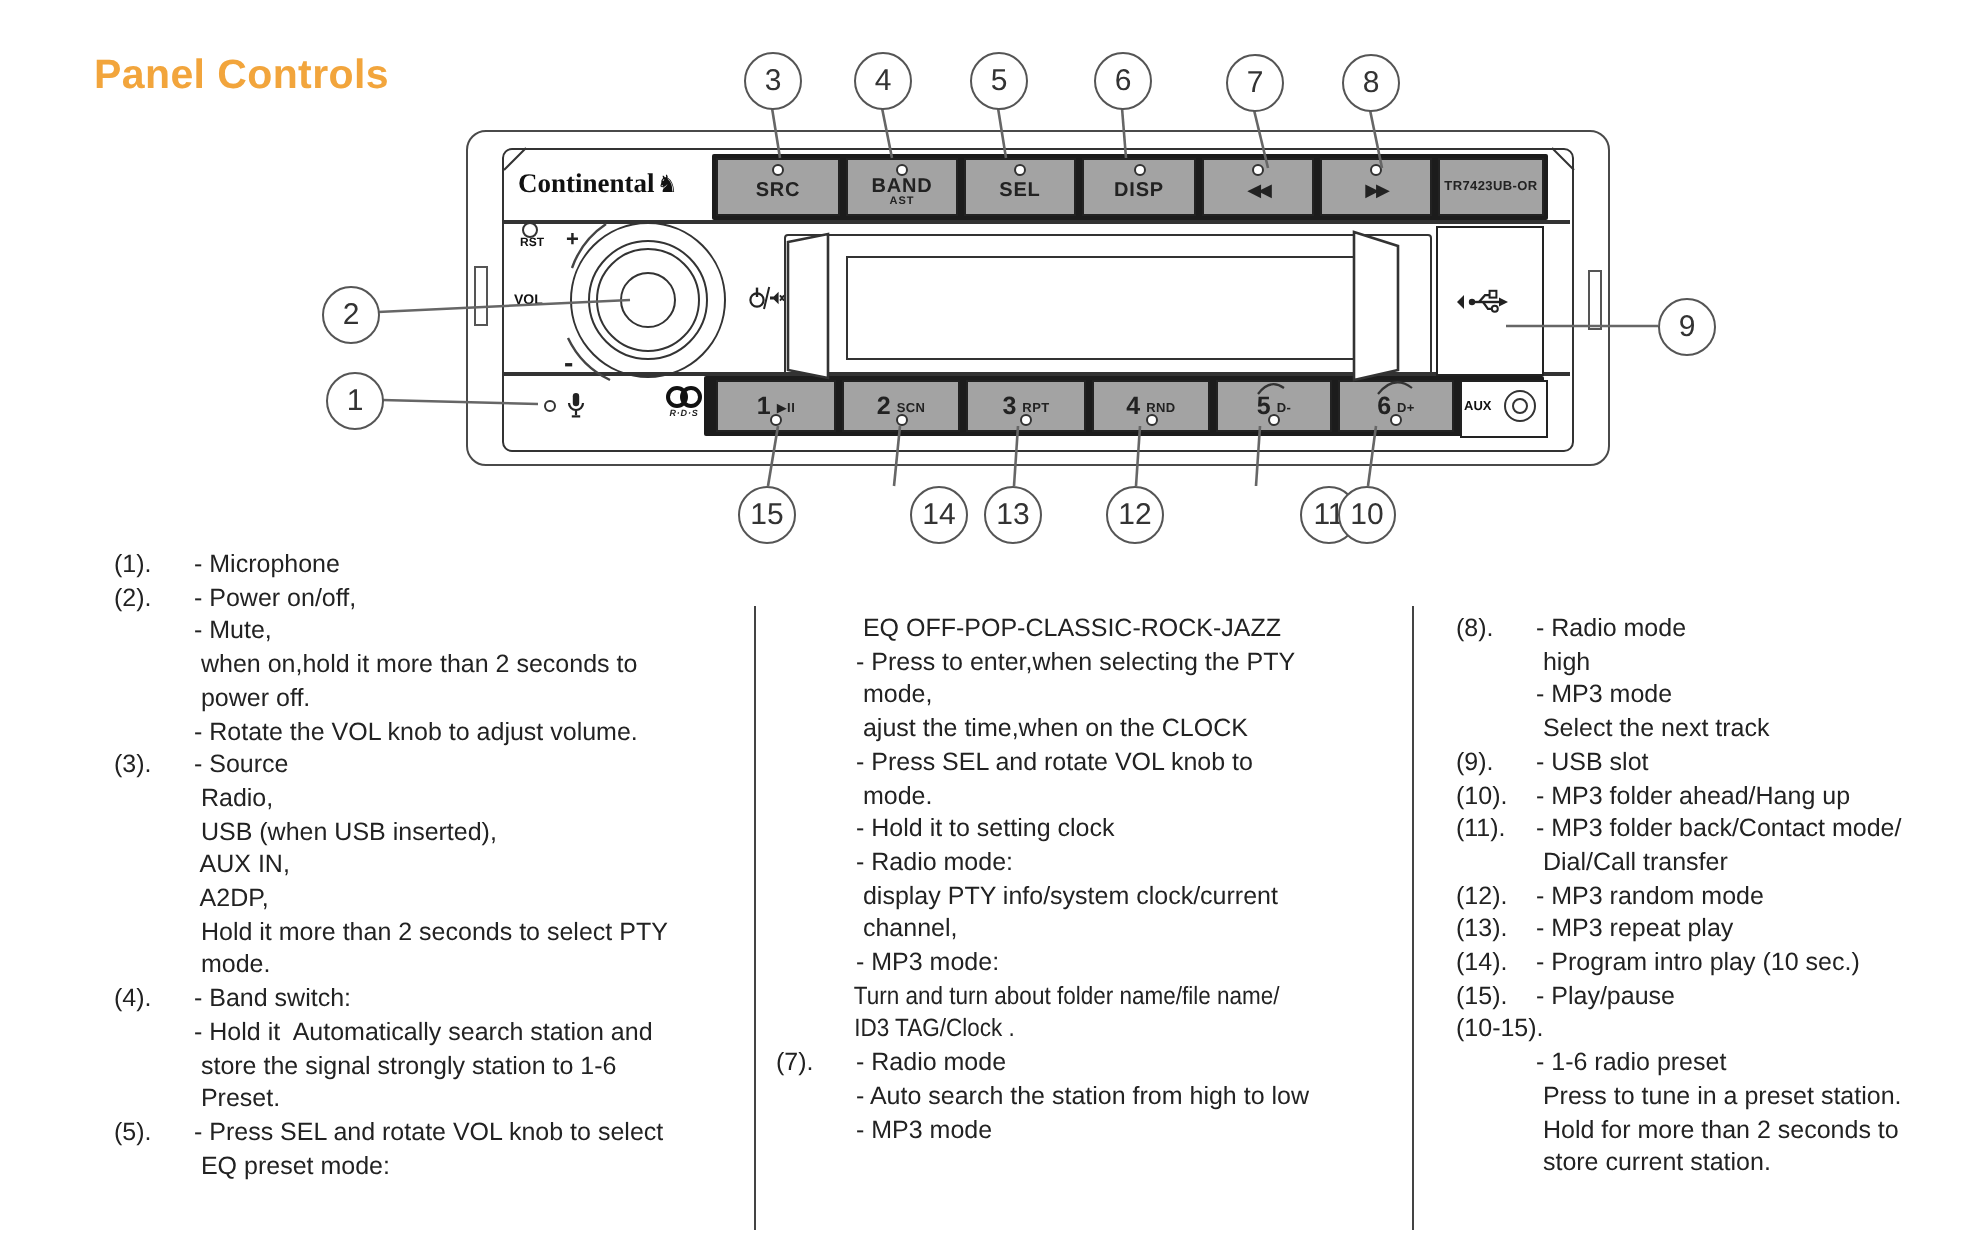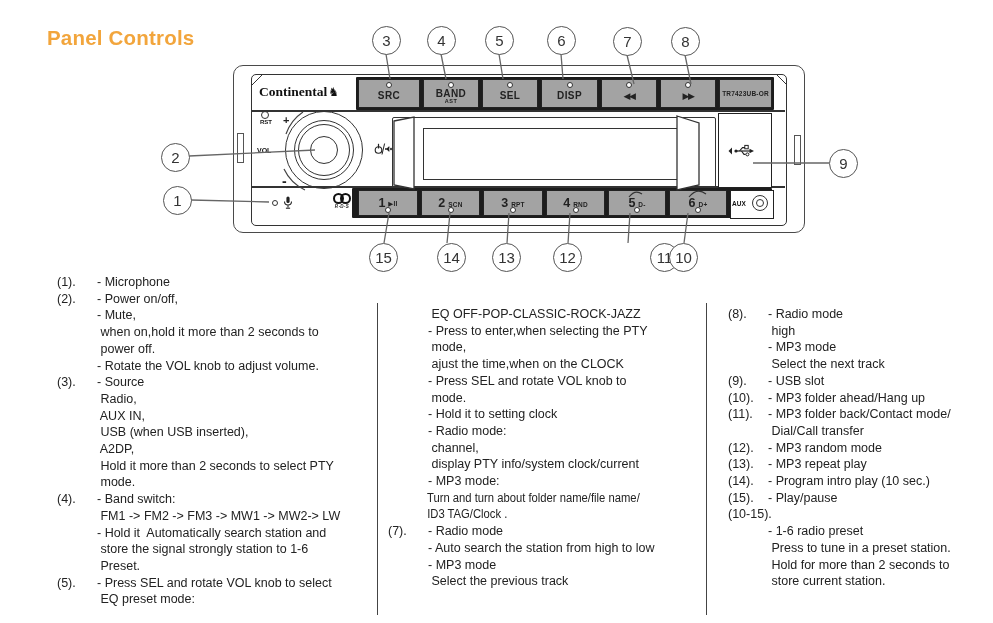--- a/index.html
+++ b/index.html
@@ -216,67 +216,65 @@
   <div class="co" style="left:372px;top:26px;">3</div>
   <div class="co" style="left:427px;top:26px;">4</div>
   <div class="co" style="left:485px;top:26px;">5</div>
   <div class="co" style="left:547px;top:26px;">6</div>
   <div class="co" style="left:613px;top:27px;">7</div>
   <div class="co" style="left:671px;top:27px;">8</div>
   <div class="co" style="left:161px;top:143px;">2</div>
   <div class="co" style="left:163px;top:186px;">1</div>
   <div class="co" style="left:829px;top:149px;">9</div>
   <div class="co" style="left:369px;top:243px;">15</div>
-  <div class="co" style="left:437px;top:243px;">14</div>
+  <div class="co" style="left:455px;top:243px;">14</div>
   <div class="co" style="left:492px;top:243px;">13</div>
   <div class="co" style="left:553px;top:243px;">12</div>
   <div class="co" style="left:613px;top:243px;margin-left:37px;">11</div>
   <div class="co" style="left:669px;top:243px;">10</div>
 
   <div class="col" style="left:57px;top:274px;width:320px;">
       <div class="tline"><span class="tnum">(1).</span><span class="ttxt">- Microphone</span></div>
       <div class="tline"><span class="tnum">(2).</span><span class="ttxt">- Power on/off,</span></div>
       <div class="tline"><span class="tnum"></span><span class="ttxt">- Mute,</span></div>
       <div class="tline"><span class="tnum"></span><span class="ttxt"> when on,hold it more than 2 seconds to</span></div>
       <div class="tline"><span class="tnum"></span><span class="ttxt"> power off.</span></div>
       <div class="tline"><span class="tnum"></span><span class="ttxt">- Rotate the VOL knob to adjust volume.</span></div>
       <div class="tline"><span class="tnum">(3).</span><span class="ttxt">- Source</span></div>
       <div class="tline"><span class="tnum"></span><span class="ttxt"> Radio,</span></div>
+      <div class="tline"><span class="tnum"></span><span class="ttxt"> USB (when USB inserted),</span></div>
       <div class="tline"><span class="tnum"></span><span class="ttxt"> AUX IN,</span></div>
-      <div class="tline"><span class="tnum"></span><span class="ttxt"> USB (when USB inserted),</span></div>
       <div class="tline"><span class="tnum"></span><span class="ttxt"> A2DP,</span></div>
       <div class="tline"><span class="tnum"></span><span class="ttxt"> Hold it more than 2 seconds to select PTY</span></div>
       <div class="tline"><span class="tnum"></span><span class="ttxt"> mode.</span></div>
       <div class="tline"><span class="tnum">(4).</span><span class="ttxt">- Band switch:</span></div>
-      <div class="tline"><span class="tnum"></span><span class="ttxt"> FM1 -&gt; FM2 -&gt; FM3 -&gt; MW1 -&gt; MW2-&gt; LW</span></div>
       <div class="tline"><span class="tnum"></span><span class="ttxt">- Hold it  Automatically search station and</span></div>
       <div class="tline"><span class="tnum"></span><span class="ttxt"> store the signal strongly station to 1-6</span></div>
       <div class="tline"><span class="tnum"></span><span class="ttxt"> Preset.</span></div>
       <div class="tline"><span class="tnum">(5).</span><span class="ttxt">- Press SEL and rotate VOL knob to select</span></div>
       <div class="tline"><span class="tnum"></span><span class="ttxt"> EQ preset mode:</span></div>
     </div>
   <div class="vdiv" style="left:377px;top:303px;height:312px;"></div>
   <div class="col" style="left:388px;top:306px;width:318px;">
       <div class="tline"><span class="tnum"></span><span class="ttxt"> EQ OFF-POP-CLASSIC-ROCK-JAZZ</span></div>
       <div class="tline"><span class="tnum"></span><span class="ttxt">- Press to enter,when selecting the PTY</span></div>
       <div class="tline"><span class="tnum"></span><span class="ttxt"> mode,</span></div>
       <div class="tline"><span class="tnum"></span><span class="ttxt"> ajust the time,when on the CLOCK</span></div>
       <div class="tline"><span class="tnum"></span><span class="ttxt">- Press SEL and rotate VOL knob to</span></div>
       <div class="tline"><span class="tnum"></span><span class="ttxt"> mode.</span></div>
       <div class="tline"><span class="tnum"></span><span class="ttxt">- Hold it to setting clock</span></div>
       <div class="tline"><span class="tnum"></span><span class="ttxt">- Radio mode:</span></div>
+      <div class="tline"><span class="tnum"></span><span class="ttxt"> display PTY info/system clock/current</span></div>
       <div class="tline"><span class="tnum"></span><span class="ttxt"> channel,</span></div>
-      <div class="tline"><span class="tnum"></span><span class="ttxt"> display PTY info/system clock/current</span></div>
       <div class="tline"><span class="tnum"></span><span class="ttxt">- MP3 mode:</span></div>
       <div class="tline cond"><span class="tnum"></span><span class="ttxt"> Turn and turn about folder name/file name/</span></div>
       <div class="tline cond"><span class="tnum"></span><span class="ttxt"> ID3 TAG/Clock .</span></div>
       <div class="tline"><span class="tnum">(7).</span><span class="ttxt">- Radio mode</span></div>
       <div class="tline"><span class="tnum"></span><span class="ttxt">- Auto search the station from high to low</span></div>
       <div class="tline"><span class="tnum"></span><span class="ttxt">- MP3 mode</span></div>
-      <div class="tline"><span class="tnum"></span><span class="ttxt"> Select the previous track</span></div>
     </div>
   <div class="vdiv" style="left:706px;top:303px;height:312px;"></div>
   <div class="col" style="left:728px;top:306px;width:264px;">
       <div class="tline"><span class="tnum">(8).</span><span class="ttxt">- Radio mode</span></div>
       <div class="tline"><span class="tnum"></span><span class="ttxt"> high</span></div>
       <div class="tline"><span class="tnum"></span><span class="ttxt">- MP3 mode</span></div>
       <div class="tline"><span class="tnum"></span><span class="ttxt"> Select the next track</span></div>
       <div class="tline"><span class="tnum">(9).</span><span class="ttxt">- USB slot</span></div>
       <div class="tline"><span class="tnum">(10).</span><span class="ttxt">- MP3 folder ahead/Hang up</span></div>
       <div class="tline"><span class="tnum">(11).</span><span class="ttxt">- MP3 folder back/Contact mode/</span></div>

